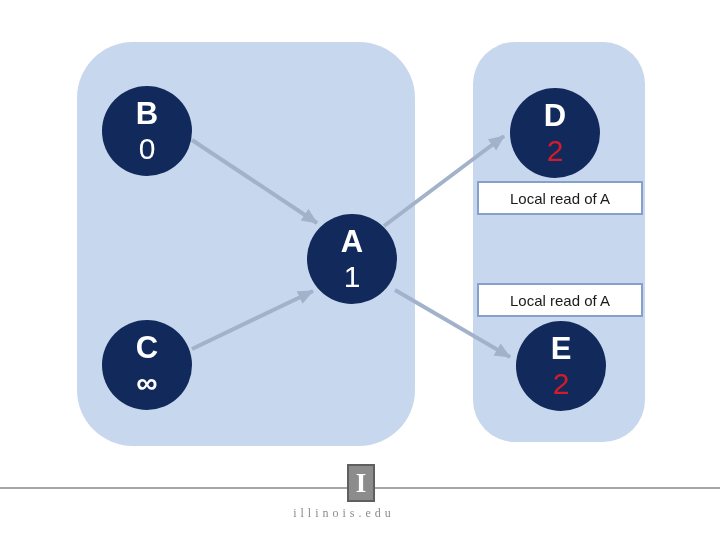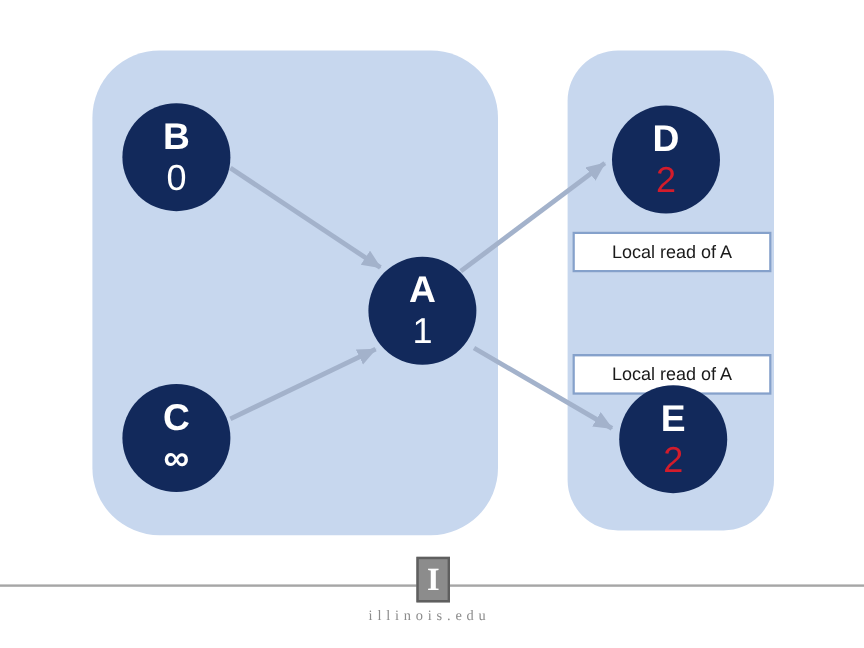--- a/index.html
+++ b/index.html
@@ -80,21 +80,20 @@
     width: 162px;
     height: 30px;
     background: #ffffff;
     border: 2px solid var(--box-border);
     display: flex;
     align-items: center;
     justify-content: center;
     font-size: 15px;
     color: var(--box-ink);
     z-index: 3;
-    margin-top: 12px;
   }
   #local-read-1 { top: 181px; }
   #local-read-2 { top: 283px; }
   #footer-divider {
     position: absolute;
     left: 0; top: 487px;
     width: 720px; height: 1.5px;
     background: var(--divider);
     z-index: 1;
   }
@@ -111,21 +110,21 @@
   }
   #illinois-logo .logo-letter {
     color: #ffffff;
     font-family: "Liberation Serif", serif;
     font-weight: bold;
     font-size: 27px;
     line-height: 34px;
   }
   #footer-website {
     position: absolute;
-    left: 258px; top: 506px;
+    left: 244px; top: 506px;
     width: 200px;
     text-align: center;
     font-family: "Liberation Serif", serif;
     font-size: 12px;
     letter-spacing: 4px;
     color: var(--footer-gray);
     z-index: 5;
   }
 </style>
 </head>

